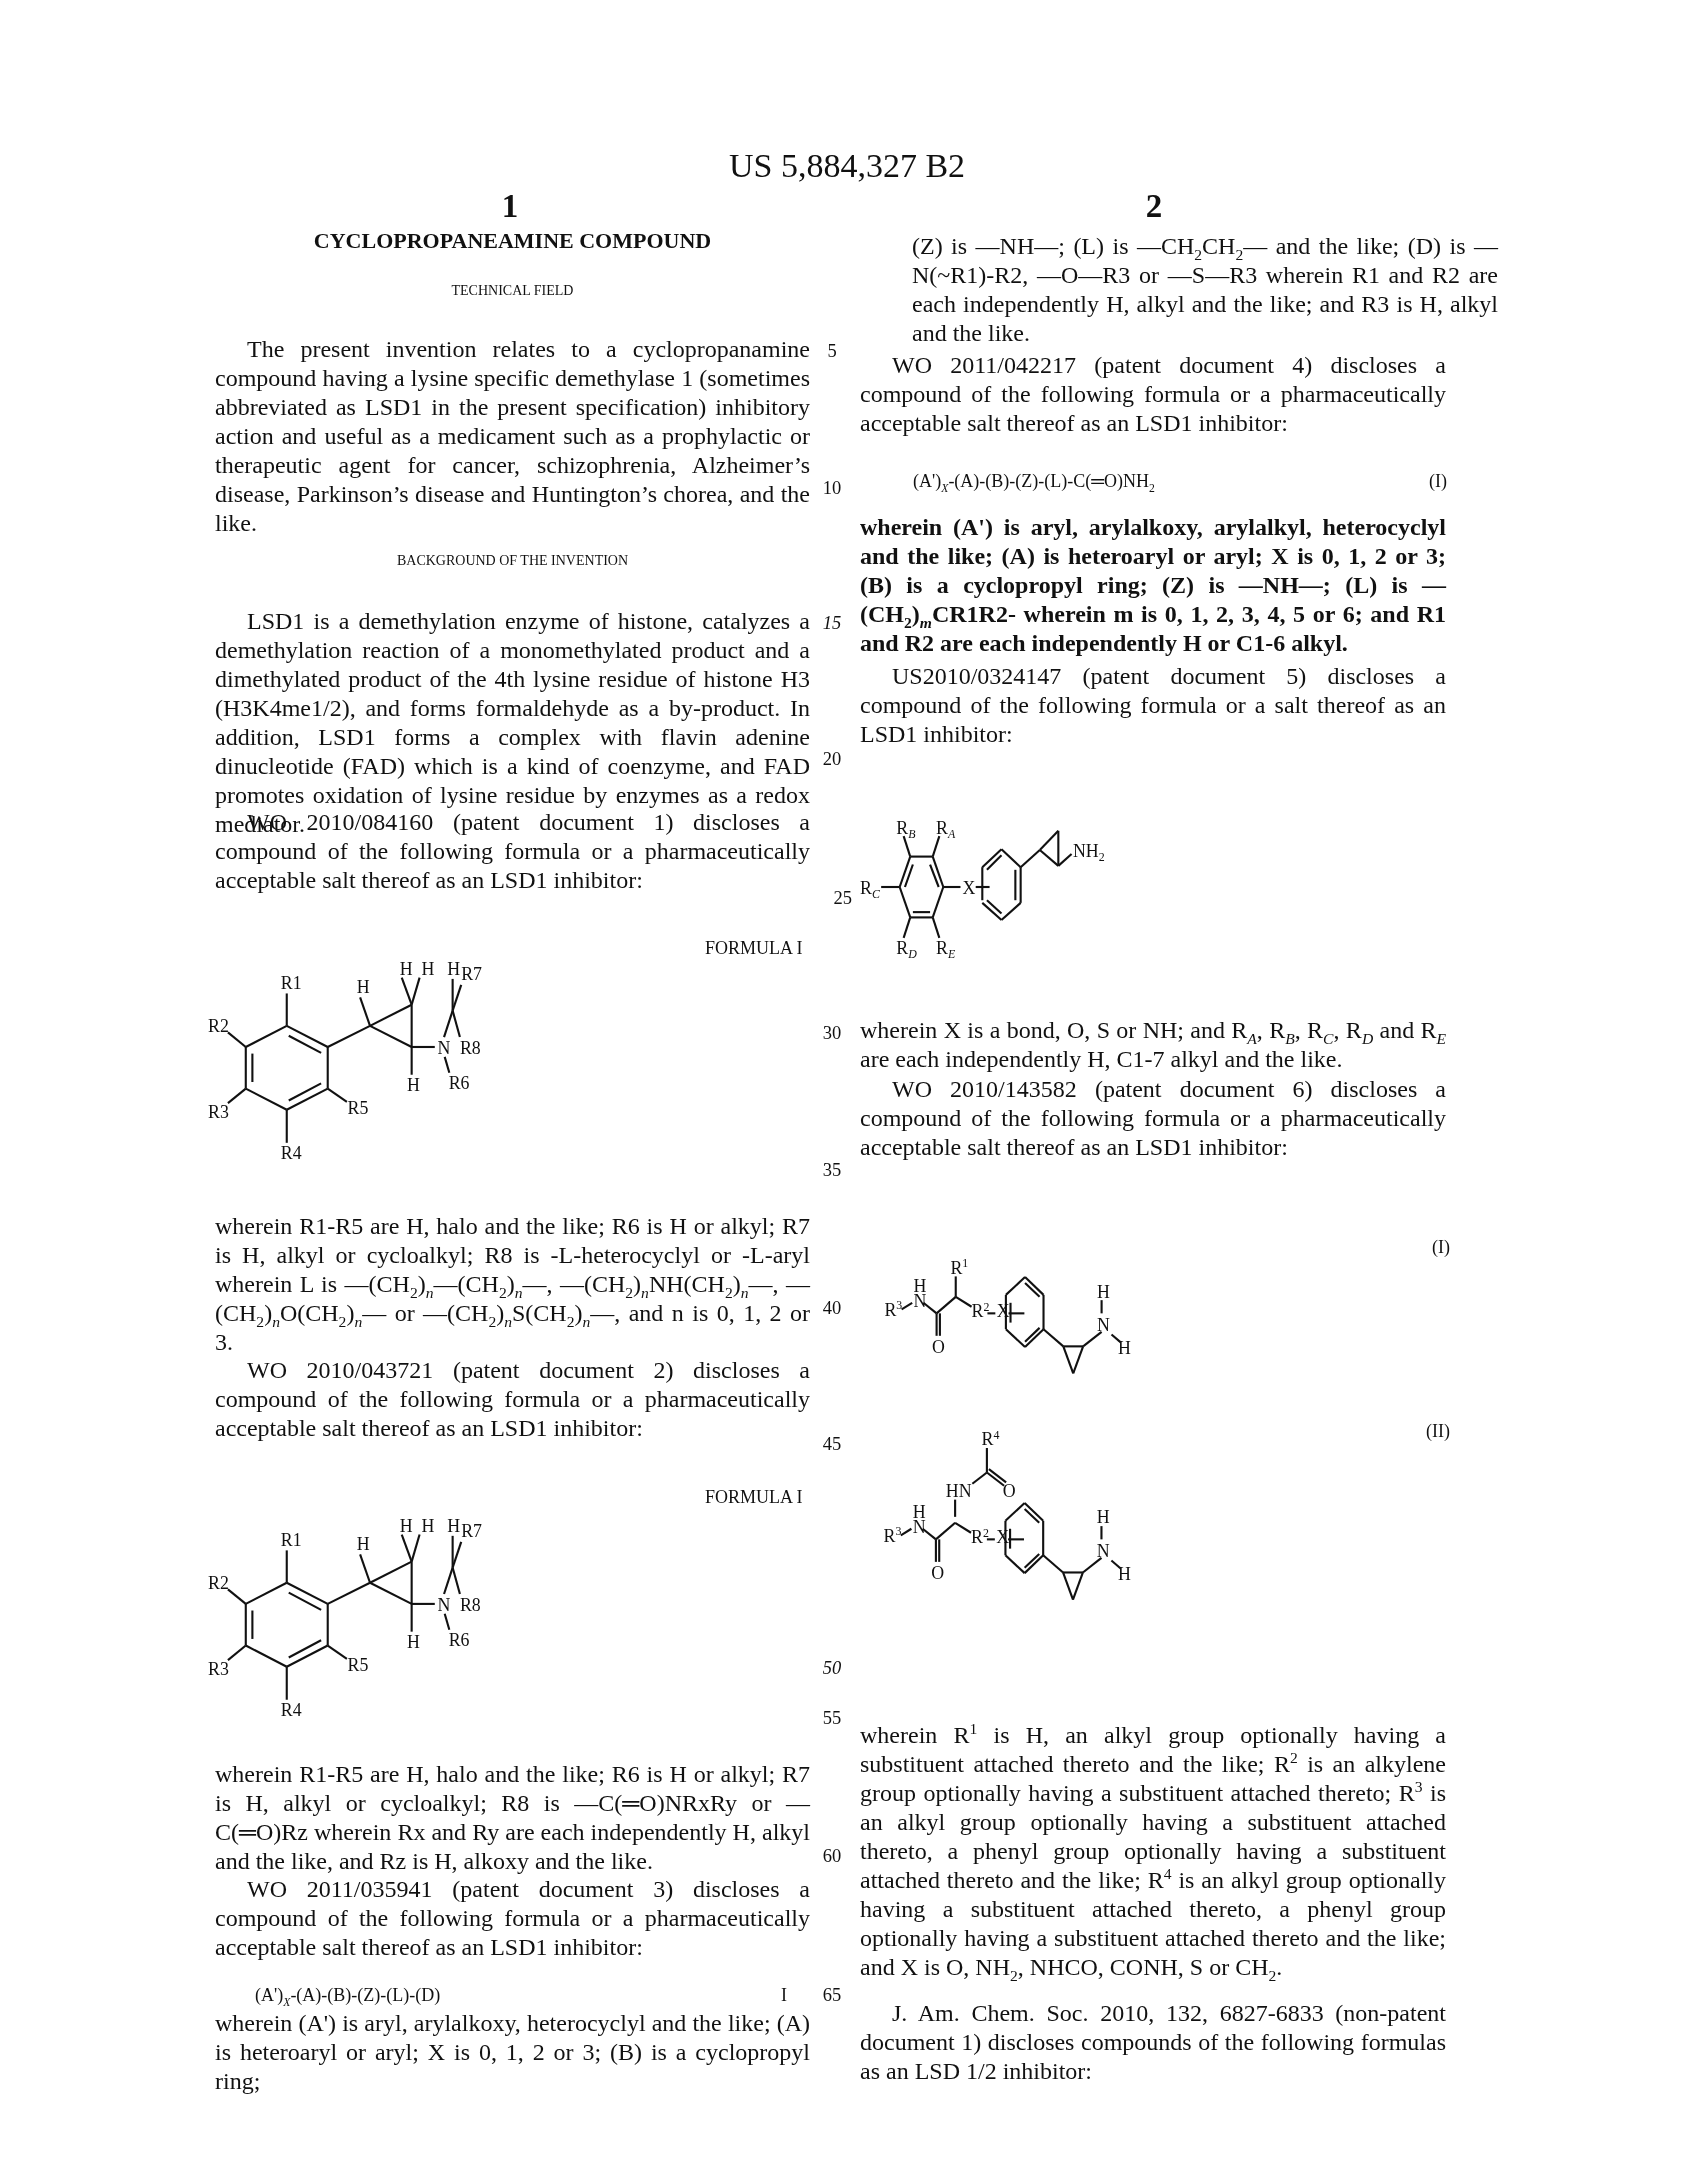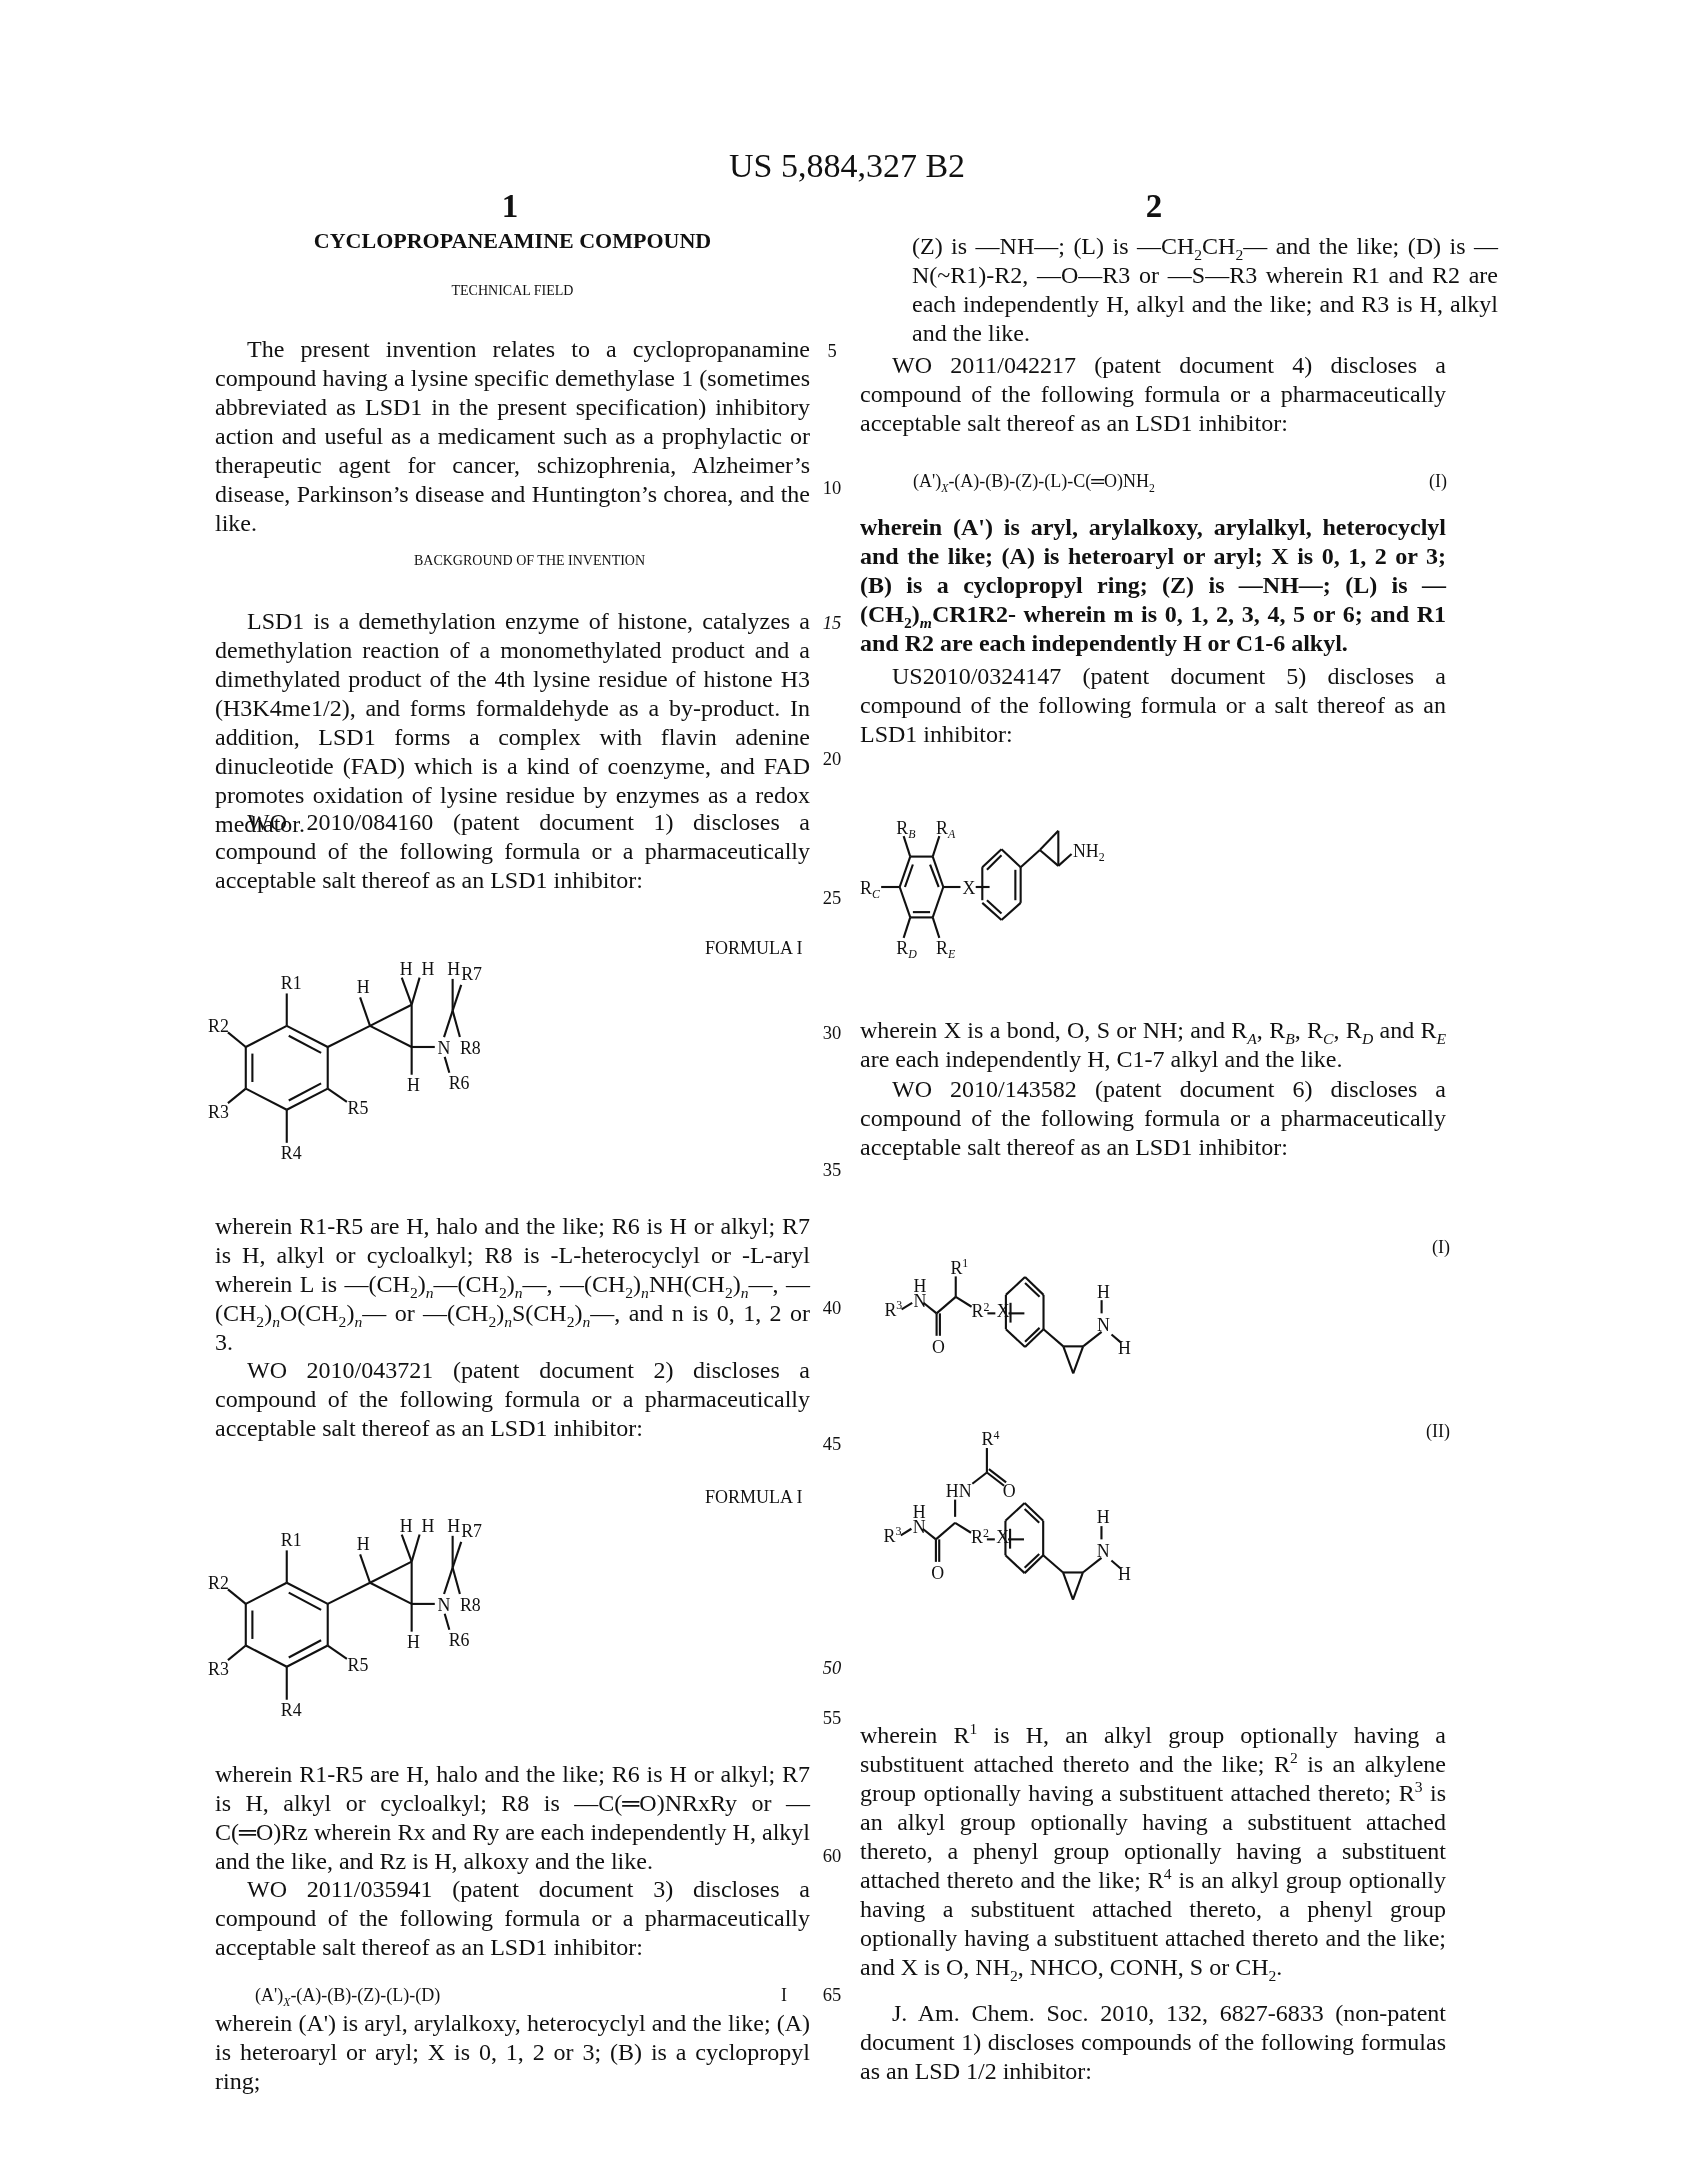--- a/index.html
+++ b/index.html
@@ -24,21 +24,21 @@
 
 <div class="abs hdr">US 5,884,327 B2</div>
 <div class="abs colnum" style="left:490px;">1</div>
 <div class="abs colnum" style="left:1134px;">2</div>
 
 <div class="abs title" style="left:215px; width:595px; top:228px;">CYCLOPROPANEAMINE COMPOUND</div>
 <div class="abs heading" style="left:215px; width:595px; top:283px;">TECHNICAL FIELD</div>
 
 <div class="abs p" style="left:215px; width:595px; top:335px; text-indent:32px;">The present invention relates to a cyclopropanamine compound having a lysine specific demethylase 1 (sometimes abbreviated as LSD1 in the present specification) inhibitory action and useful as a medicament such as a prophylactic or therapeutic agent for cancer, schizophrenia, Alzheimer’s disease, Parkinson’s disease and Huntington’s chorea, and the like.</div>
 
-<div class="abs heading" style="left:232px; width:595px; top:553px;">BACKGROUND OF THE INVENTION</div>
+<div class="abs heading" style="left:215px; width:595px; top:553px;">BACKGROUND OF THE INVENTION</div>
 
 <div class="abs p" style="left:215px; width:595px; top:607px; text-indent:32px;">LSD1 is a demethylation enzyme of histone, catalyzes a demethylation reaction of a monomethylated product and a dimethylated product of the 4th lysine residue of histone H3 (H3K4me1/2), and forms formaldehyde as a by-product. In addition, LSD1 forms a complex with flavin adenine dinucleotide (FAD) which is a kind of coenzyme, and FAD promotes oxidation of lysine residue by enzymes as a redox mediator.</div>
 
 <div class="abs p" style="left:215px; width:595px; top:808px; text-indent:32px;">WO 2010/084160 (patent document 1) discloses a compound of the following formula or a pharmaceutically acceptable salt thereof as an LSD1 inhibitor:</div>
 
 <div class="abs fmla-label" style="left:705px; top:938px;">FORMULA I</div>
 
 <div class="abs struct" style="left:198px; top:893px; width:463px; height:304px;">
   <svg width="463" height="304" viewBox="0 0 700 460">
 
@@ -153,21 +153,21 @@
 
 <div class="abs fmla" style="left:255px; top:1985px;">(A')<sub><i>X</i></sub>-(A)-(B)-(Z)-(L)-(D)</div>
 <div class="abs fmla-label" style="left:781px; top:1985px;">I</div>
 
 <div class="abs p" style="left:215px; width:595px; top:2009px;">wherein (A') is aryl, arylalkoxy, heterocyclyl and the like; (A) is heteroaryl or aryl; X is 0, 1, 2 or 3; (B) is a cyclopropyl ring;</div>
 
 <div class="abs lnum" style="left:812px; top:341px;">5</div>
 <div class="abs lnum" style="left:812px; top:478px;">10</div>
 <div class="abs lnum" style="left:812px; top:613px;font-style:italic;">15</div>
 <div class="abs lnum" style="left:812px; top:749px;">20</div>
-<div class="abs lnum" style="left:812px; top:888px;">25</div>
+<div class="abs lnum" style="left:812px; top:888px;text-align:right;">25</div>
 <div class="abs lnum" style="left:812px; top:1023px;">30</div>
 <div class="abs lnum" style="left:812px; top:1160px;">35</div>
 <div class="abs lnum" style="left:812px; top:1298px;">40</div>
 <div class="abs lnum" style="left:812px; top:1434px;">45</div>
 <div class="abs lnum" style="left:812px; top:1658px;font-style:italic;">50</div>
 <div class="abs lnum" style="left:812px; top:1708px;">55</div>
 <div class="abs lnum" style="left:812px; top:1846px;">60</div>
 <div class="abs lnum" style="left:812px; top:1985px;">65</div>
 
 <div class="abs p" style="left:912px; width:586px; top:232px;">(Z) is —NH—; (L) is —CH<sub>2</sub>CH<sub>2</sub>— and the like; (D) is —N(~R1)-R2, —O—R3 or —S—R3 wherein R1 and R2 are each independently H, alkyl and the like; and R3 is H, alkyl and the like.</div>

